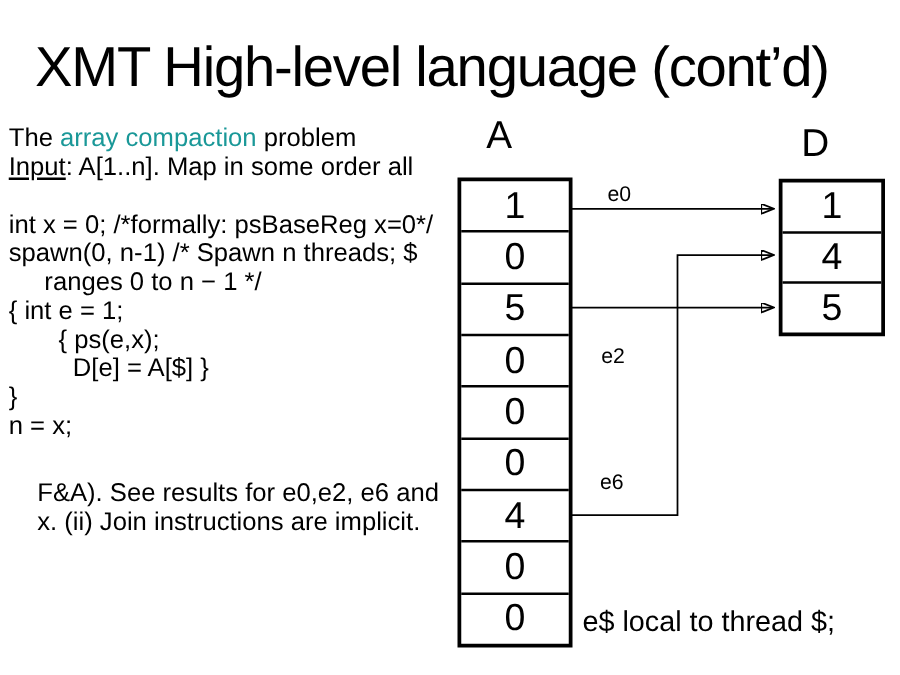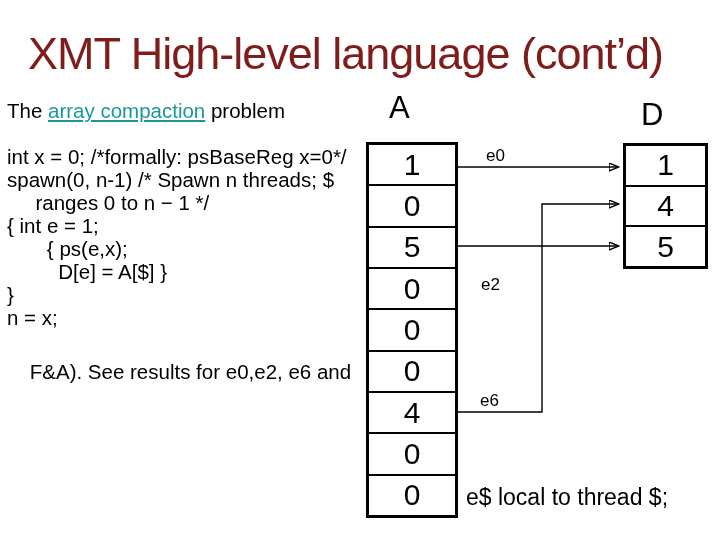--- a/index.html
+++ b/index.html
@@ -16,41 +16,40 @@
     font-family: "Liberation Sans", sans-serif;
     color: #000000;
   }
   #title {
     position: absolute;
     left: 28px;
     top: 28px;
     font-size: 45px;
     letter-spacing: -1px;
     white-space: nowrap;
-    color: #7f1d1d;
+    color: #000000;
   }
   
   #left-text {
     position: absolute;
     left: 7px;
     top: 99px;
     width: 368px;
     font-size: 20.5px;
     color: #000000;
   }
   .tline {
     height: 23px;
     line-height: 23px;
     white-space: pre;
   }
   
   .tline.gap-lg { height: 31px; }
   .seg-link {
     color: #1a9898;
-    text-decoration: underline;
   }
   .seg-underline { text-decoration: underline; }
   
   .array-label {
     position: absolute;
     font-size: 31px;
     color: #000000;
   }
   #label-a { left: 389px; top: 90px; }
   #label-d { left: 641px; top: 97px; }
@@ -84,51 +83,53 @@
     fill: none;
   }
   .edge-label {
     position: absolute;
     font-size: 17px;
     color: #000000;
     text-align: center;
   }
   #edge-label-e0 { left: 486px; top: 146px; }
   #edge-label-e2 { left: 481px; top: 227px; margin-top: 48px; }
-  #edge-label-e6 { left: 480px; top: 391px; }
+  #edge-label-e6 { left: 480px; top: 376px; }
   #thread-note {
     position: absolute;
     left: 466px;
     top: 430px;
     font-size: 23px;
     line-height: 27px;
     white-space: pre;
     color: #000000;
   }
 </style>
 </head>
 <body>
 
 <div id="slide">
 
   <div id="title">XMT High-level language (cont’d)</div>
 
   <div id="left-text">
       <div class="tline"><span>The </span><span class="seg-link">array compaction</span><span> problem</span></div>
+      <div class="tline"><span class="seg-underline">Input</span><span>: A[1..n]. Map in some order all</span></div>
       <div class="tline"></div>
       <div class="tline"><span>int x = 0; /*formally: psBaseReg x=0*/</span></div>
       <div class="tline"><span>spawn(0, n-1) /* Spawn n threads; $</span></div>
       <div class="tline"><span>     ranges 0 to n − 1 */</span></div>
       <div class="tline"><span>{ int e = 1;</span></div>
       <div class="tline"><span>       { ps(e,x);</span></div>
       <div class="tline"><span>         D[e] = A[$] }</span></div>
       <div class="tline"><span>}</span></div>
       <div class="tline"><span>n = x;</span></div>
       <div class="tline gap-lg"></div>
       <div class="tline"><span>    F&amp;A). See results for e0,e2, e6 and</span></div>
+      <div class="tline"><span>    x. (ii) Join instructions are implicit.</span></div>
     </div>
 
   <div id="label-a" class="array-label">A</div>
   <div id="label-d" class="array-label">D</div>
 
   <div id="array-a" class="array-col">
       <div class="cell">1</div>
       <div class="cell">0</div>
       <div class="cell">5</div>
       <div class="cell">0</div>

